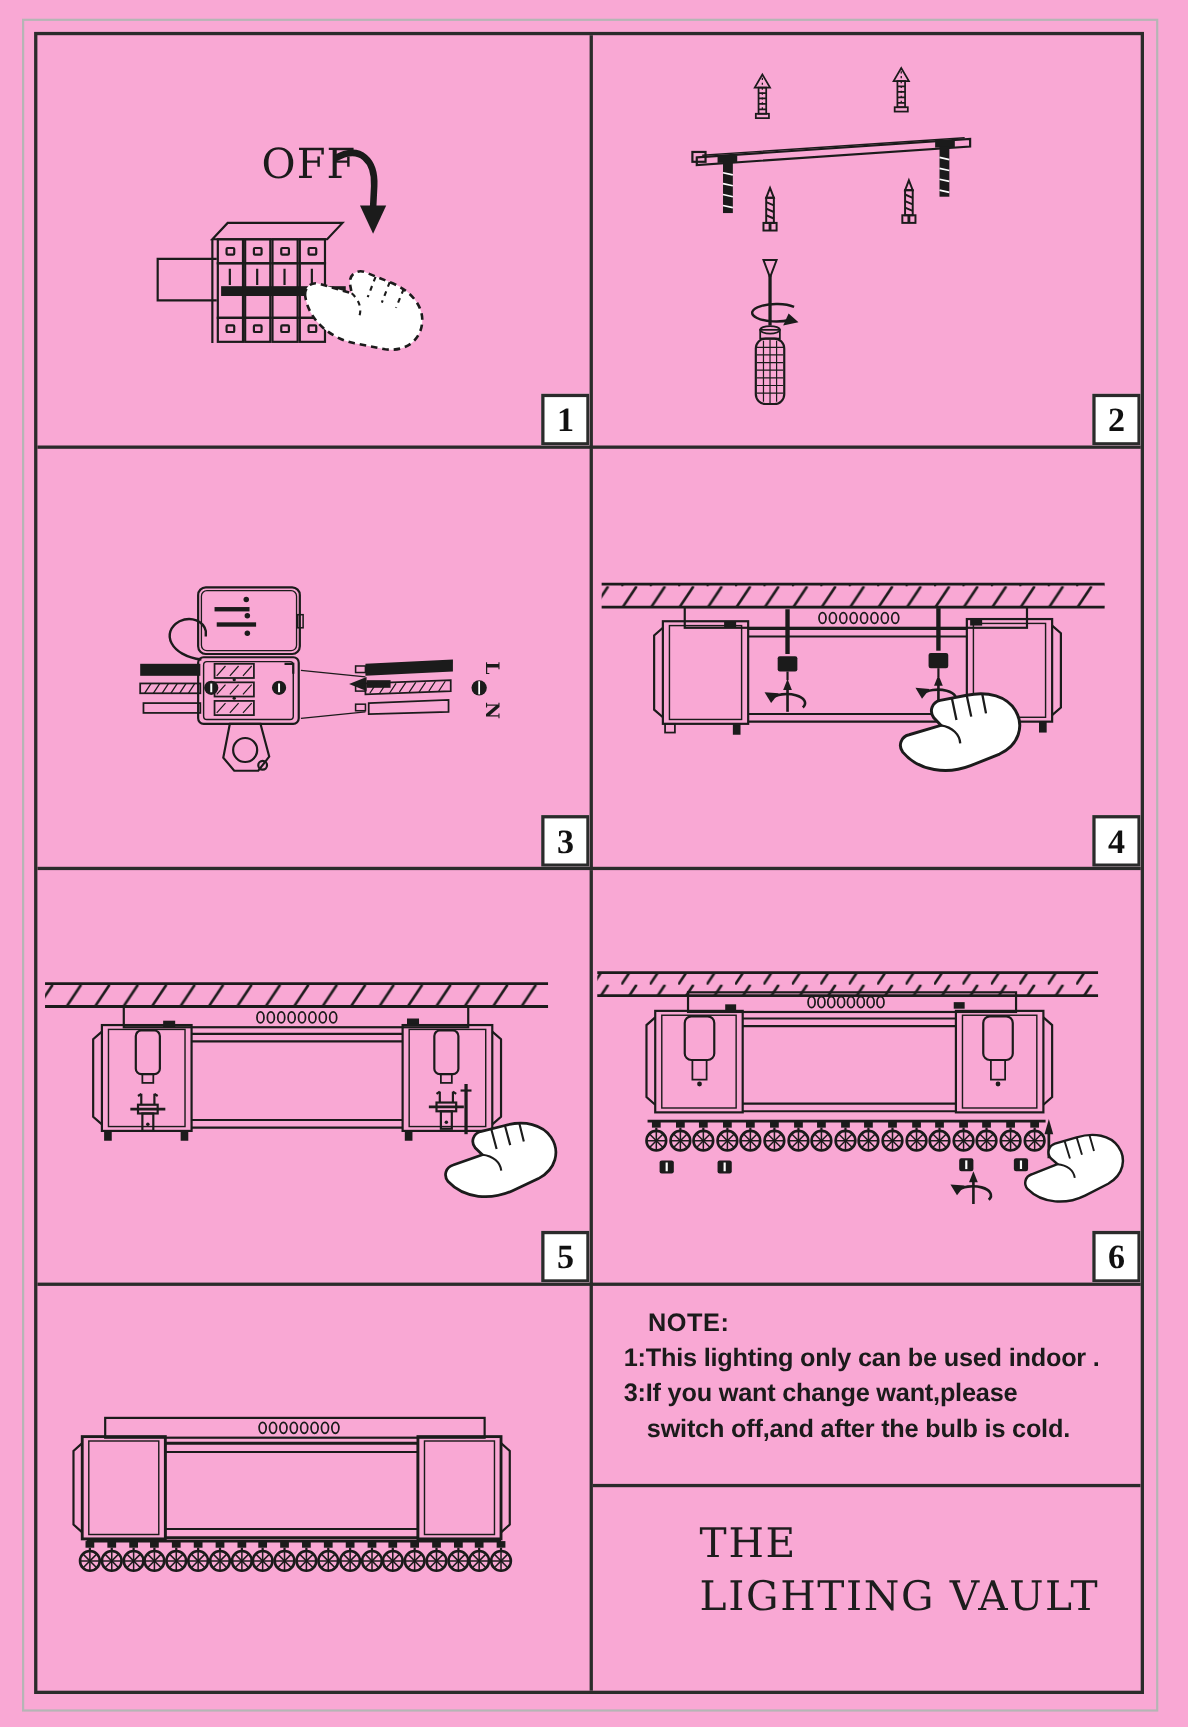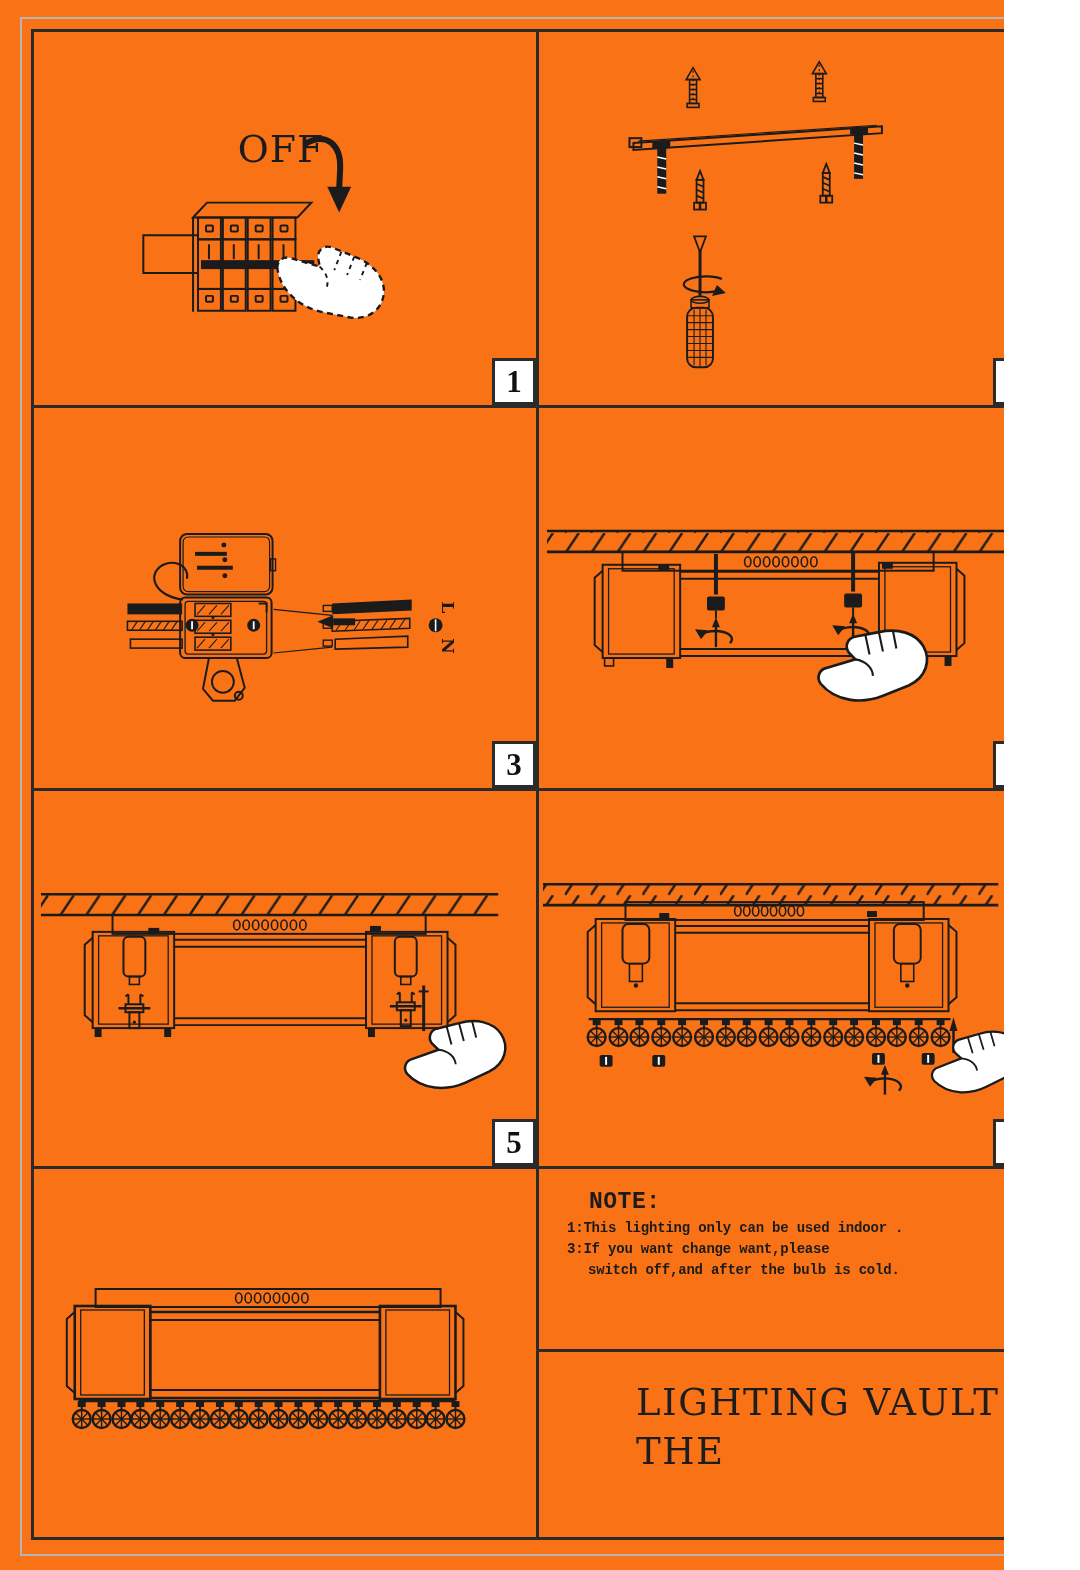--- a/index.html
+++ b/index.html
@@ -1,34 +1,34 @@
 <!DOCTYPE html>
 <html><head>
 <meta charset="utf-8">
 <style>
   html,body{margin:0;padding:0;background:#ffffff;}
-  .page{position:relative;width:1004px;height:1570px;background:#f97316;overflow:hidden;
+  .page{position:relative;width:1080px;height:1570px;background:#f9a8d4;overflow:hidden;
         font-family:"Liberation Sans",sans-serif;color:#1b1b1b;}
   .outer-frame{position:absolute;left:20px;top:17px;width:1029px;height:1535px;
         border:2px solid #b5b5b5;}
   .table{position:absolute;left:31px;top:29px;width:1009px;height:1511px;
         border:3px solid #2b2b2b;box-sizing:border-box;
         display:grid;grid-template-columns:505px 1fr;grid-template-rows:376px 383px 378px 1fr;}
   .cell{position:relative;overflow:hidden;}
   .b-r{border-right:3px solid #2b2b2b;}
   .b-b{border-bottom:3px solid #2b2b2b;}
   .art{position:absolute;left:0;top:0;width:100%;height:100%;}
   .num{position:absolute;right:0;bottom:0;width:38px;height:41px;border:3px solid #2b2b2b;
        font-family:"Liberation Serif",serif;font-weight:bold;font-size:31px;line-height:41px;
        text-align:center;color:#111;background:#fff;}
   .split{display:flex;flex-direction:column;height:100%;}
   .note-panel{height:183px;box-sizing:border-box;border-bottom:3px solid #2b2b2b;
-       padding:20px 10px 0 28px;font-family:Liberation Mono, monospace;}
+       padding:20px 10px 0 28px;}
   .note-title{font-weight:bold;font-size:23px;margin-left:22px;letter-spacing:.5px;}
-  .note-line{font-weight:bold;font-size:14px;margin-top:5px;white-space:pre-wrap;letter-spacing:-.2px;}
+  .note-line{font-weight:bold;font-size:23px;margin-top:5px;white-space:pre-wrap;letter-spacing:-.2px;}
   .note-line.indent{margin-left:21px;}
   .brand-panel{flex:1;padding:26px 10px 0 97px;font-family:"DejaVu Serif","Liberation Serif",serif;
        color:#1d1d1d;}
   .brand-line{font-size:37px;line-height:49px;letter-spacing:1.5px;}
   svg text{font-family:"DejaVu Serif","Liberation Serif",serif;fill:#1b1b1b;}
 </style>
 </head>
 <body>
 
 <div class="page">
@@ -489,20 +489,20 @@
 
     <div class="cell">
       <div class="split">
         <div class="note-panel">
           <div class="note-title">NOTE:</div>
           <div class="note-line">1:This lighting only can be used indoor .</div>
           <div class="note-line">3:If you want change want,please</div>
           <div class="note-line indent">switch off,and after the bulb is cold.</div>
         </div>
         <div class="brand-panel">
+          <div class="brand-line">THE</div>
           <div class="brand-line">LIGHTING VAULT</div>
-          <div class="brand-line">THE</div>
         </div>
       </div>
     </div>
 
   </div>
 </div>
 
 </body></html>

